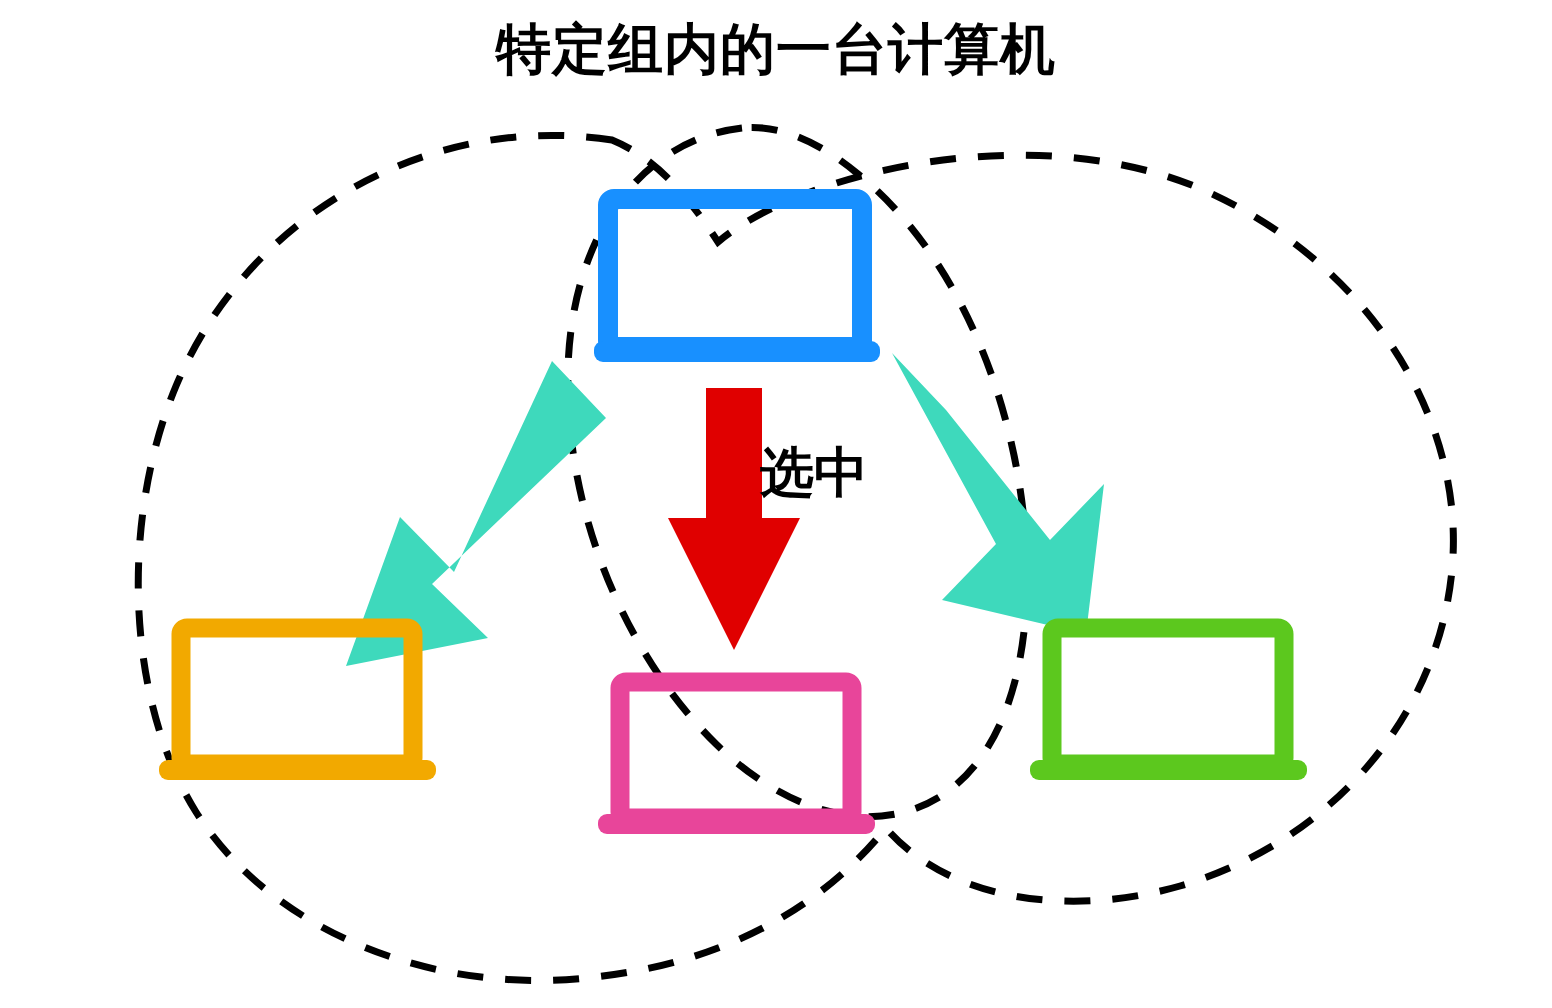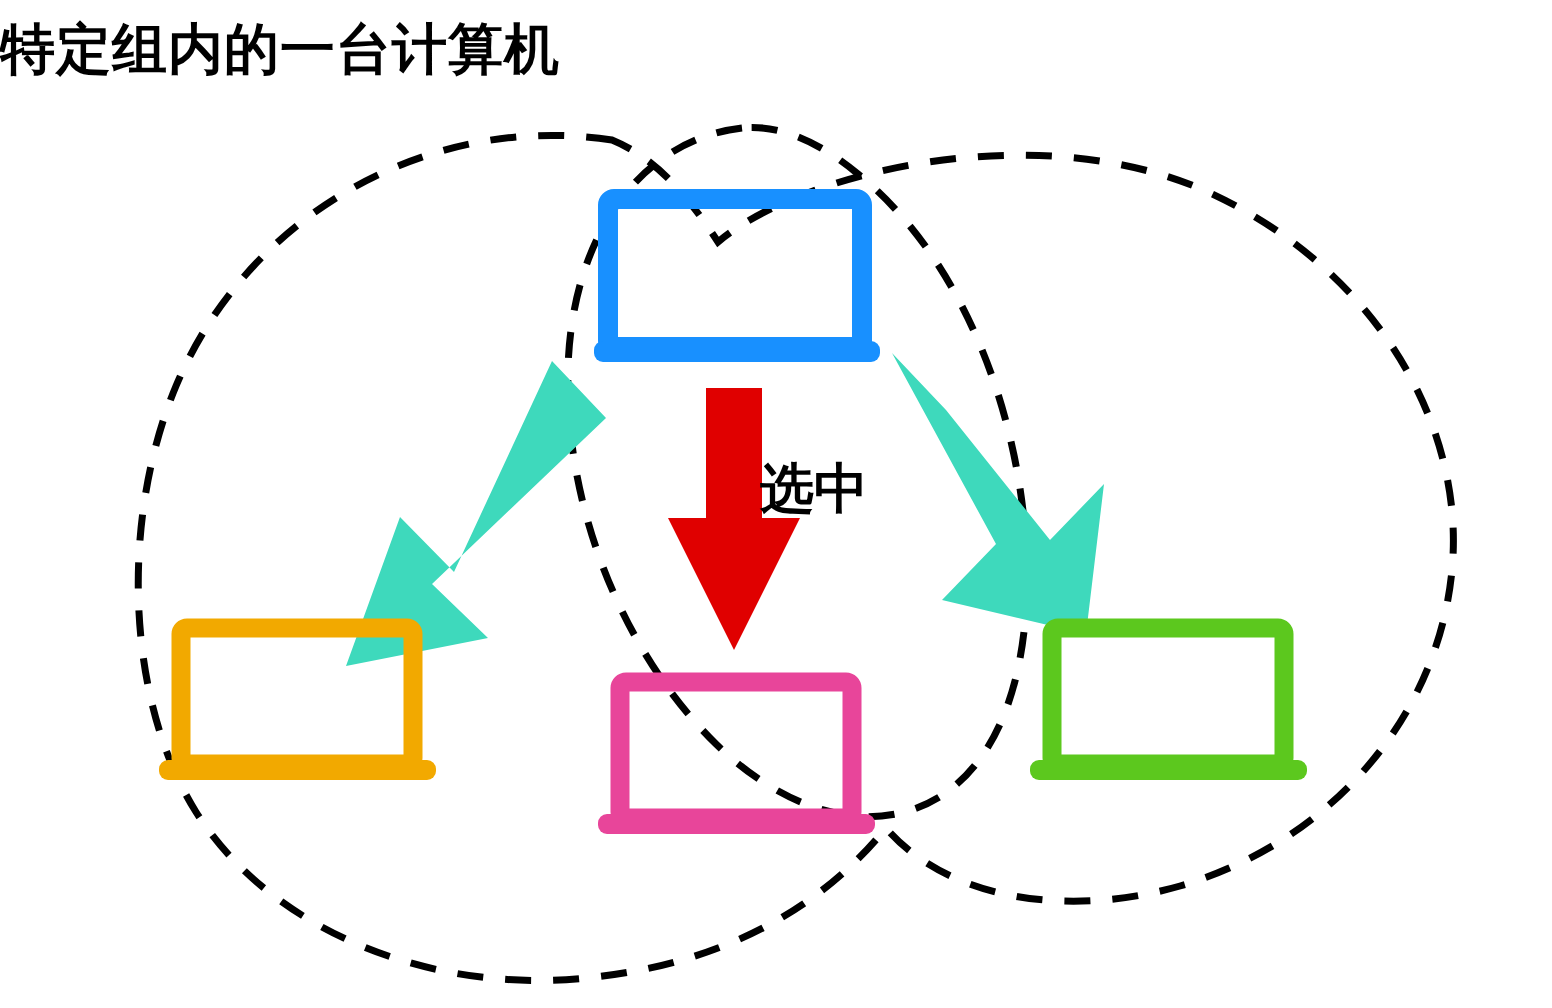--- a/index.html
+++ b/index.html
@@ -1,26 +1,26 @@
 <!DOCTYPE html>
 <html><head>
 <meta charset="utf-8">
 <style>
   html,body{margin:0;padding:0;background:#ffffff;}
   body{width:1552px;height:1008px;overflow:hidden;
        font-family:"DejaVu Sans","Liberation Sans",sans-serif;}
   #stage{position:relative;width:1552px;height:1008px;background:#fff;}
   #canvas{position:absolute;left:0;top:0;width:1552px;height:1008px;}
   .ttl{
-    position:absolute;left:0;top:18px;width:1552px;text-align:left;
+    position:absolute;left:0;top:18px;width:1552px;text-align:center;
     font-size:55px;font-weight:bold;color:#000;letter-spacing:1px;
     line-height:62px;white-space:nowrap;
   }
   .sel{
-    position:absolute;left:760px;top:459px;
+    position:absolute;left:760px;top:443px;
     font-size:54px;font-weight:bold;color:#000;
     line-height:60px;white-space:nowrap;
   }
 </style>
 </head>
 <body>
 
 <div id="stage">
 
   <svg id="canvas" viewBox="0 0 1552 1008" xmlns="http://www.w3.org/2000/svg">

